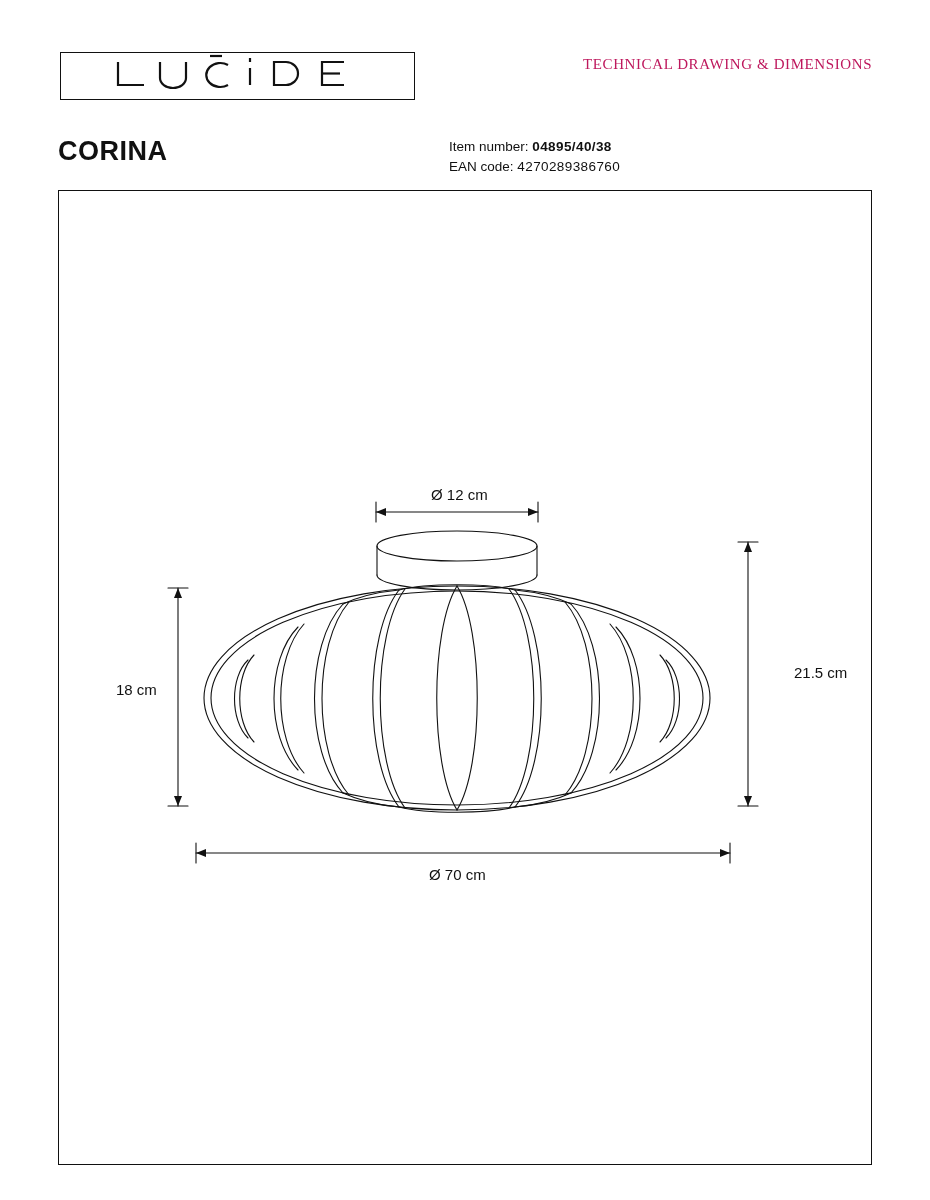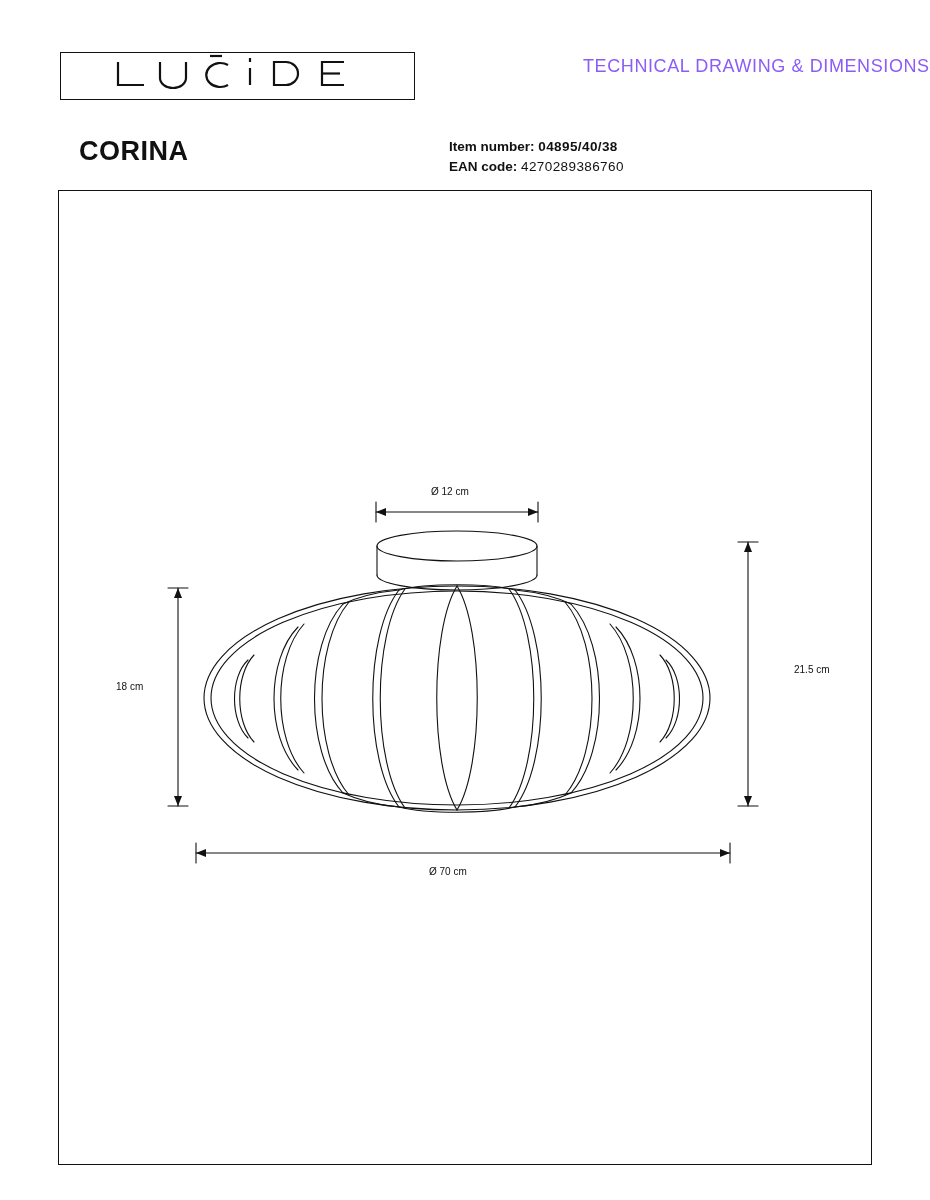--- a/index.html
+++ b/index.html
@@ -37,47 +37,47 @@
     left: 60px;
     top: 52px;
     width: 355px;
     height: 48px;
   }
 
   .header-right {
     position: absolute;
     left: 583px;
     top: 56px;
-    font-size: 18px;
+    font-size: 15px;
     letter-spacing: 0.6px;
-    color: #8b5cf6;
+    color: #be185d;
     white-space: nowrap;
+    font-family: Liberation Serif, serif;
   }
 
   .product-title {
     position: absolute;
     left: 58px;
     top: 136px;
     font-size: 27px;
     font-weight: bold;
     letter-spacing: 0.5px;
     color: #111;
-    margin-left: 21px;
   }
 
   .meta {
     position: absolute;
     left: 449px;
     top: 137px;
     font-size: 13.5px;
     line-height: 20px;
     color: #111;
     white-space: nowrap;
   }
-  .meta .lbl { font-weight: bold; margin-top: 28px; }
+  .meta .lbl { font-weight: normal; margin-top: 28px; }
   .meta .val-bold { font-weight: bold; letter-spacing: 0.4px; }
   .meta .val { font-weight: normal; letter-spacing: 0.4px; }
 
   
   .frame {
     position: absolute;
     left: 58px;
     top: 190px;
     width: 814px;
     height: 975px;
@@ -88,21 +88,21 @@
   .drawing {
     position: absolute;
     left: 58px;
     top: 190px;
     width: 814px;
     height: 975px;
   }
 
   .dim-label {
     position: absolute;
-    font-size: 10px;
+    font-size: 15px;
     color: #111;
     white-space: nowrap;
   }
   #dim-top-label  { left: 431px; top: 486px; }
   #dim-left-label { left: 116px; top: 681px; }
   #dim-right-label{ left: 766px; top: 664px; margin-left: 28px; }
   #dim-bottom-label { left: 429px; top: 866px; }
 </style>
 </head>
 <body>

